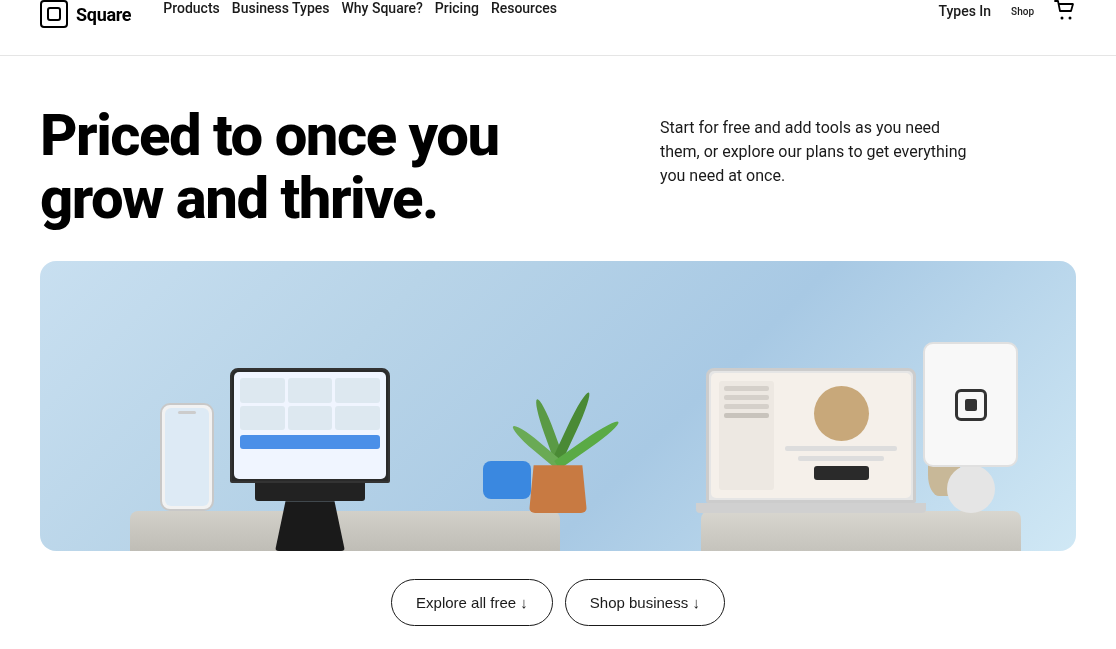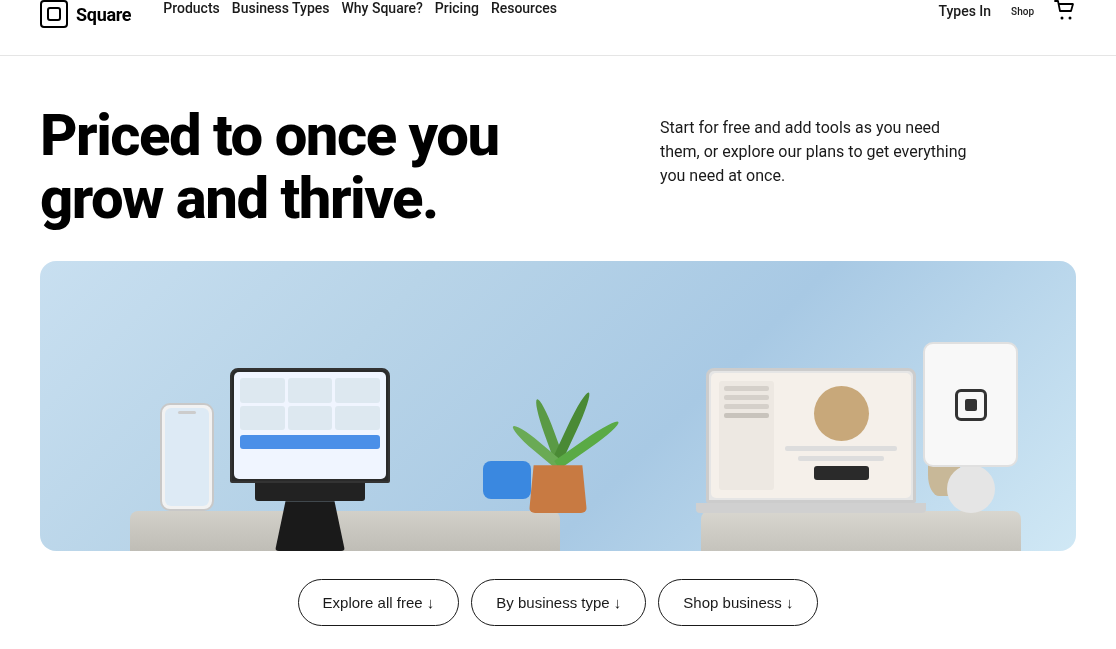--- a/index.html
+++ b/index.html
@@ -288,16 +288,15 @@
             <div style="width:12px;height:12px;background:#333;border-radius:2px;"></div>
           </div>
         </div>
         <div style="width:48px;height:48px;background:#e5e5e5;border-radius:50%;margin-top:-2px;"></div>
       </div>
     </div>
   </div>
 
   <div class="bottom-buttons">
     <button class="bottom-btn">Explore all free ↓</button>
-    <button class="bottom-btn">By business type ↓</button>
     <button class="bottom-btn">Shop business ↓</button>
   </div>
 </main>
 
 </body></html>

